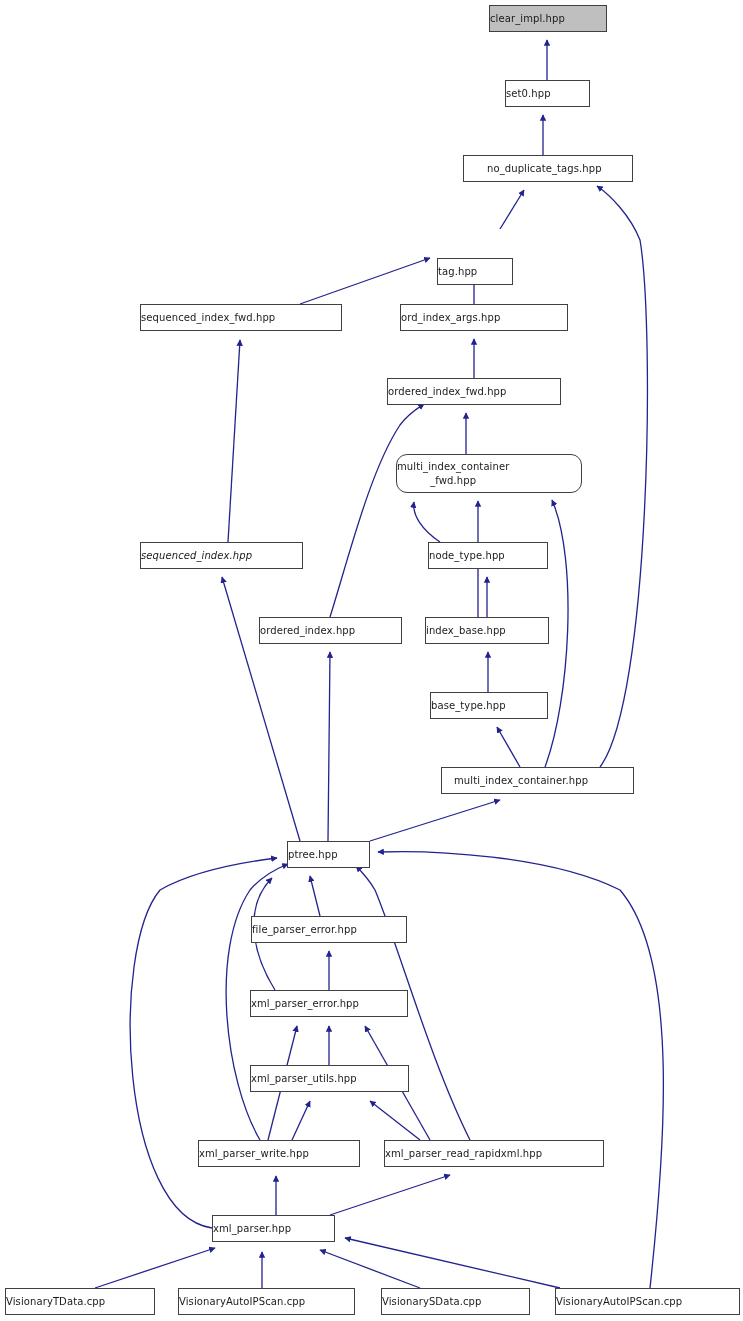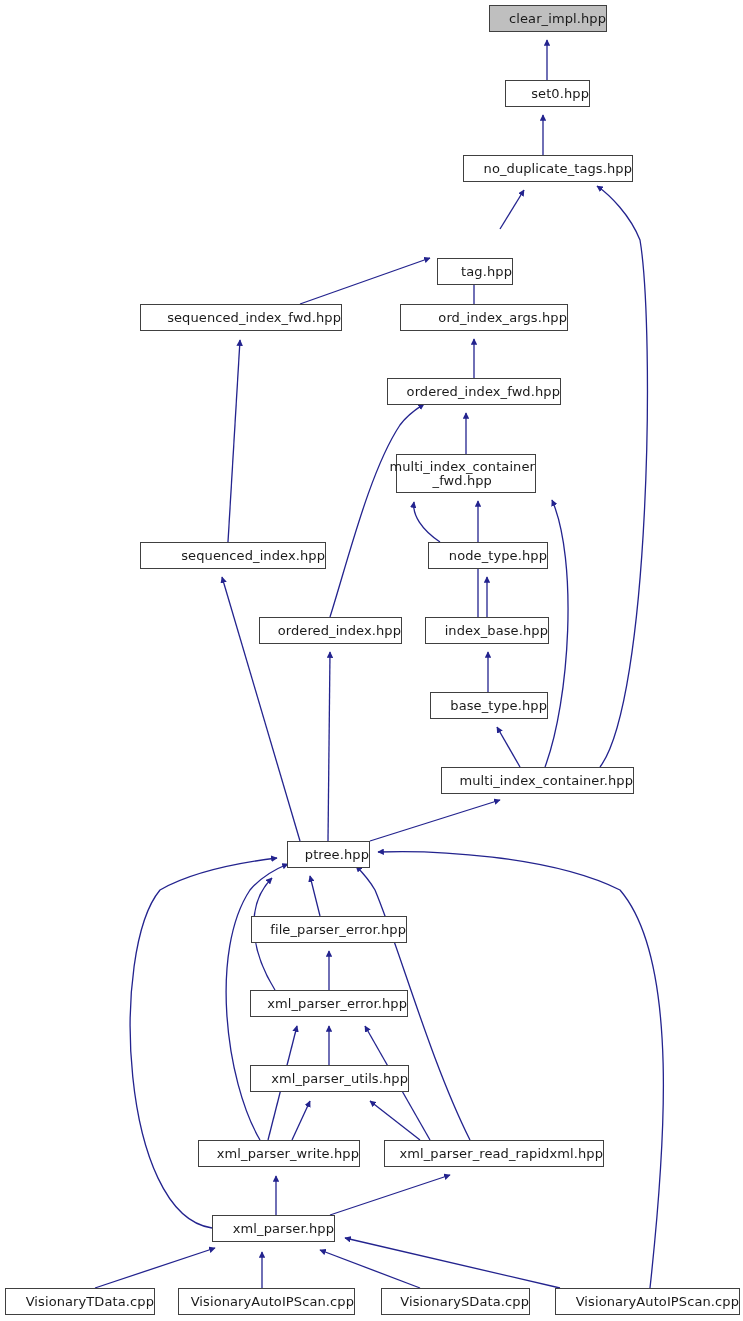--- a/index.html
+++ b/index.html
@@ -30,25 +30,25 @@
     top: 0;
     width: 743px;
     height: 1321px;
   }
   .node {
     position: absolute;
     box-sizing: border-box;
     border: 1px solid #404040;
     background: #ffffff;
     color: #1a1a1a;
-    font-size: 13px;
+    font-size: 10px;
     line-height: 14px;
     display: flex;
     align-items: center;
-    justify-content: flex-end;
+    justify-content: flex-start;
     text-align: center;
     white-space: pre;
     letter-spacing: 0.1px;
   }
   .node.highlight {
     background: #bfbfbf;
   }
   .node-label {
     display: block;
     white-space: pre;
@@ -105,24 +105,24 @@
       </g>
   </svg>
   <div id="node-layer">
       <div class="node highlight" style="left: 489px; top: 5px; width: 118px; height: 27px;"><span class="node-label">clear_impl.hpp</span></div>
       <div class="node" style="left: 505px; top: 80px; width: 85px; height: 27px;"><span class="node-label">set0.hpp</span></div>
       <div class="node" style="left: 463px; top: 155px; width: 170px; height: 27px; padding-left: 23px;"><span class="node-label">no_duplicate_tags.hpp</span></div>
       <div class="node" style="left: 437px; top: 229px; width: 76px; height: 27px; margin-top: 29px;"><span class="node-label">tag.hpp</span></div>
       <div class="node" style="left: 140px; top: 304px; width: 202px; height: 27px;"><span class="node-label">sequenced_index_fwd.hpp</span></div>
       <div class="node" style="left: 400px; top: 304px; width: 168px; height: 27px;"><span class="node-label">ord_index_args.hpp</span></div>
       <div class="node" style="left: 387px; top: 378px; width: 174px; height: 27px;"><span class="node-label">ordered_index_fwd.hpp</span></div>
-      <div class="node" style="left: 396px; top: 454px; width: 140px; height: 39px;"><span class="node-label">multi_index_container
+      <div class="node" style="left: 396px; top: 454px; width: 186px; height: 39px; border-radius: 11px;"><span class="node-label">multi_index_container
 _fwd.hpp</span></div>
       <div class="node" style="left: 428px; top: 542px; width: 120px; height: 27px;"><span class="node-label">node_type.hpp</span></div>
-      <div class="node" style="left: 140px; top: 542px; width: 186px; height: 27px;"><span class="node-label">sequenced_index.hpp</span></div>
+      <div class="node" style="left: 140px; top: 542px; width: 163px; height: 27px; font-style: italic;"><span class="node-label">sequenced_index.hpp</span></div>
       <div class="node" style="left: 259px; top: 617px; width: 143px; height: 27px;"><span class="node-label">ordered_index.hpp</span></div>
       <div class="node" style="left: 425px; top: 617px; width: 124px; height: 27px;"><span class="node-label">index_base.hpp</span></div>
       <div class="node" style="left: 430px; top: 692px; width: 118px; height: 27px;"><span class="node-label">base_type.hpp</span></div>
       <div class="node" style="left: 441px; top: 767px; width: 193px; height: 27px; padding-left: 12px;"><span class="node-label">multi_index_container.hpp</span></div>
       <div class="node" style="left: 287px; top: 841px; width: 83px; height: 27px;"><span class="node-label">ptree.hpp</span></div>
       <div class="node" style="left: 251px; top: 916px; width: 156px; height: 27px;"><span class="node-label">file_parser_error.hpp</span></div>
       <div class="node" style="left: 250px; top: 1065px; width: 159px; height: 27px;"><span class="node-label">xml_parser_utils.hpp</span></div>
       <div class="node" style="left: 250px; top: 990px; width: 158px; height: 27px;"><span class="node-label">xml_parser_error.hpp</span></div>
       <div class="node" style="left: 198px; top: 1140px; width: 162px; height: 27px;"><span class="node-label">xml_parser_write.hpp</span></div>
       <div class="node" style="left: 384px; top: 1140px; width: 220px; height: 27px;"><span class="node-label">xml_parser_read_rapidxml.hpp</span></div>

